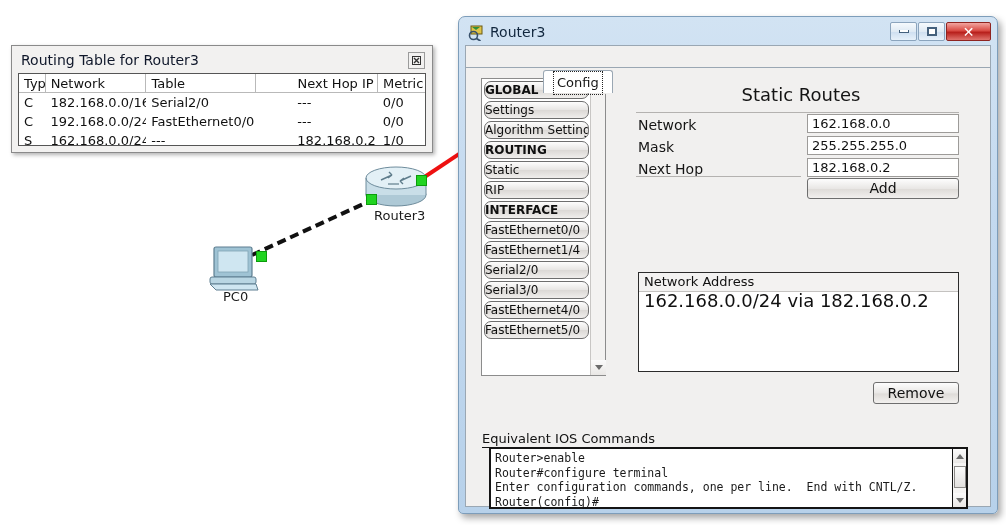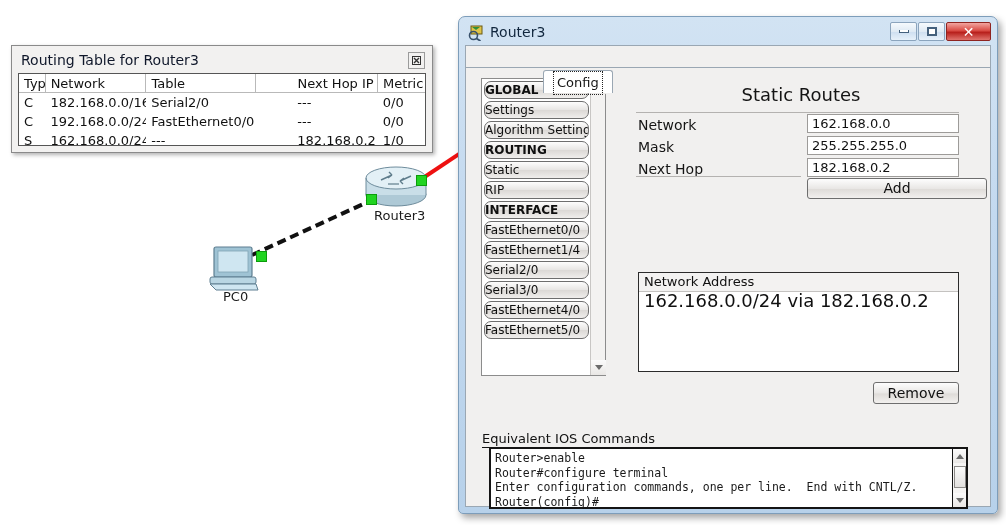--- a/index.html
+++ b/index.html
@@ -171,21 +171,21 @@
     position: absolute; left: 341px; width: 152px; height: 19px;
     background: #ffffff; border: 1px solid #9d9b99;
     font-size: 13px; color: #111; line-height: 18px; padding-left: 4px;
     white-space: nowrap; overflow: hidden;
   }
   .btn {
     background: linear-gradient(180deg,#fdfdfd 0%,#e8e6e4 52%,#dedbd8 53%,#f2f0ee 100%);
     border: 1px solid #6e6e6e; border-radius: 3px;
     font-size: 14px; color: #101010; text-align: center;
   }
-  .btn-add { position: absolute; left: 341px; top: 110px; width: 180px; height: 21px; line-height: 19px; }
+  .btn-add { position: absolute; left: 341px; top: 110px; width: 152px; height: 21px; line-height: 19px; }
 
   .listbox {
     position: absolute; left: 172px; top: 204px; width: 321px; height: 100px;
     background: #ffffff; border: 1px solid #2b2b2b;
   }
   .lb-head {
     height: 19px; line-height: 18px; padding-left: 5px;
     font-size: 13px; color: #101010;
     background: #f3f2f1; border-bottom: 1px solid #c4c2c0;
   }

